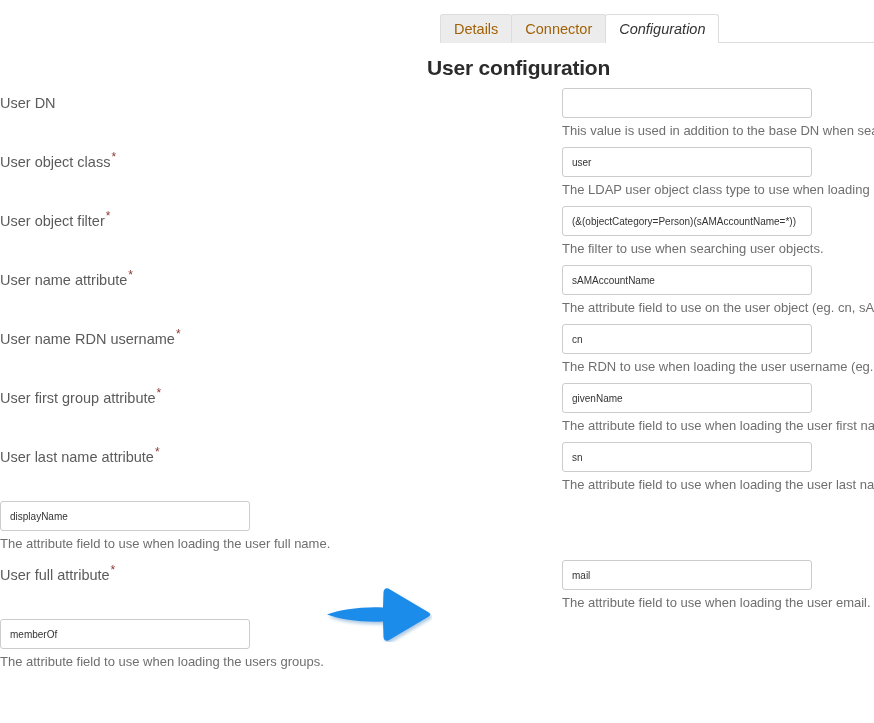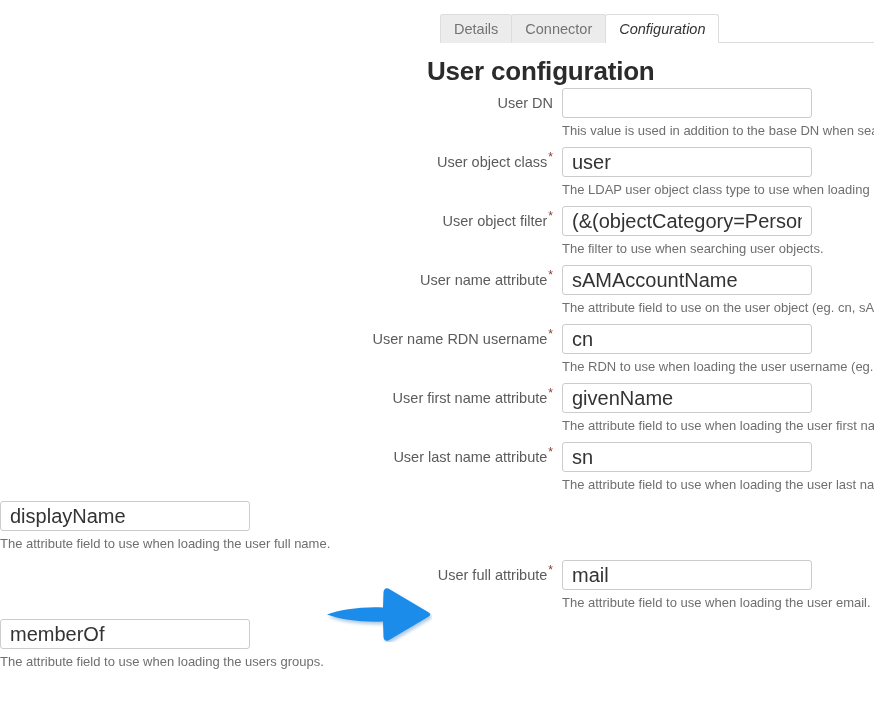--- a/index.html
+++ b/index.html
@@ -37,21 +37,21 @@
     top: 42px;
     width: 434px;
     height: 1px;
     background: #dddddd;
   }
   .tab {
     height: 29px;
     line-height: 28px;
     padding: 0 13px;
     font-size: 14.5px;
-    color: #737373;
+    color: #a16207;
     background: #ececec;
     border: 1px solid #dddddd;
     border-bottom: none;
     border-radius: 3px 3px 0 0;
     margin-right: -1px;
     white-space: nowrap;
     cursor: pointer;
     position: relative;
     z-index: 1;
   }
@@ -68,21 +68,21 @@
     bottom: -1px;
     height: 2px;
     background: #ffffff;
   }
 
   
   .section-title {
     position: absolute;
     left: 427px;
     top: 56px;
-    font-size: 26px;
+    font-size: 21px;
     font-weight: bold;
     color: #2b2b2b;
     letter-spacing: -0.2px;
     white-space: nowrap;
   }
 
   
   .form {
     position: absolute;
     left: 0;
@@ -91,21 +91,20 @@
   }
   .form-row {
     position: relative;
     display: flex;
     align-items: flex-start;
     margin-bottom: 0;
   }
   .label-col {
     width: 562px;
     padding-right: 9px;
-    text-align: right;
     font-size: 14.5px;
     color: #5b5b5b;
     line-height: 20px;
     padding-top: 5px;
     white-space: normal;
   }
   .label-col .req {
     color: #8a3a35;
     font-size: 12px;
     vertical-align: super;
@@ -115,21 +114,21 @@
   .field-col {
     width: 312px;
     position: relative;
   }
   .field-input {
     display: block;
     width: 250px;
     height: 30px;
     padding: 4px 9px;
     font-family: "Liberation Sans", sans-serif;
-    font-size: 20px;
+    font-size: 10px;
     color: #333333;
     background: #ffffff;
     border: 1px solid #cccccc;
     border-radius: 3px;
     outline: none;
     overflow: hidden;
     white-space: nowrap;
     text-overflow: clip;
     line-height: 20px;
   }
@@ -198,21 +197,21 @@
         </div>
       </div>
       <div class="form-row">
         <div class="label-col"><span>User name RDN username</span><span class="req">*</span></div>
         <div class="field-col">
           <input type="text" class="field-input" value="cn" style="">
           <div class="field-help">The RDN to use when loading the user username (eg. cn</div>
         </div>
       </div>
       <div class="form-row">
-        <div class="label-col"><span>User first name attribute</span><span class="req">*</span></div>
+        <div class="label-col"><span>User first group attribute</span><span class="req">*</span></div>
         <div class="field-col">
           <input type="text" class="field-input" value="givenName" style="">
           <div class="field-help">The attribute field to use when loading the user first name</div>
         </div>
       </div>
       <div class="form-row">
         <div class="label-col"><span>User last name attribute</span><span class="req">*</span></div>
         <div class="field-col">
           <input type="text" class="field-input" value="sn" style="">
           <div class="field-help">The attribute field to use when loading the user last name</div>

